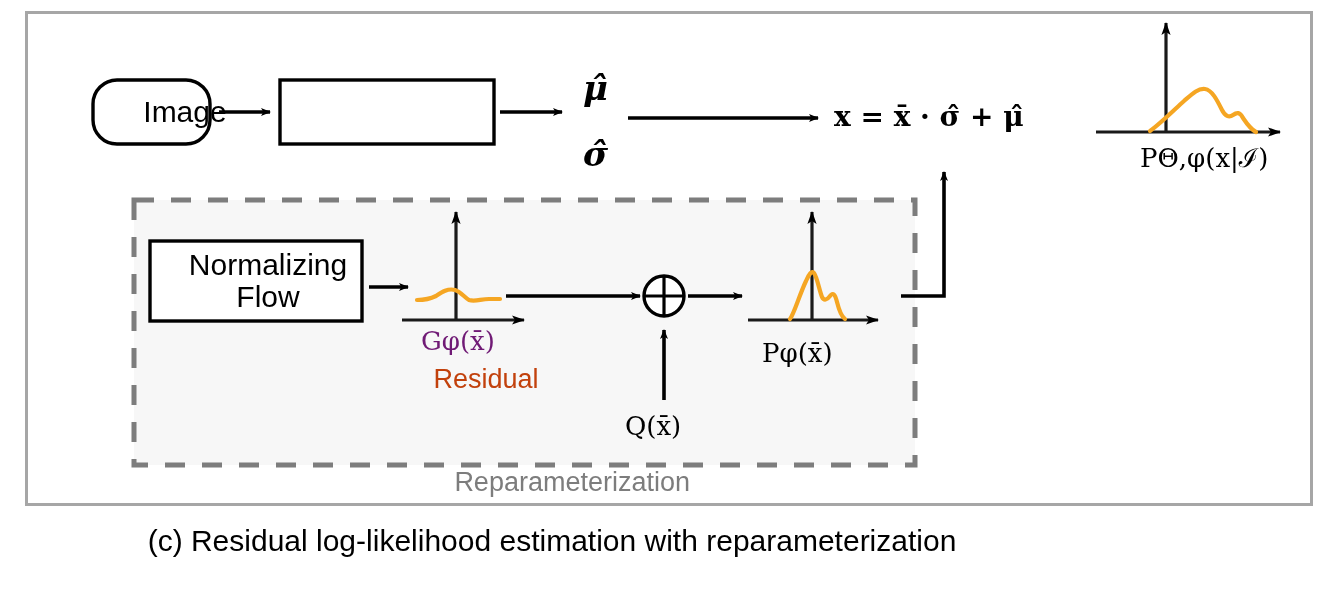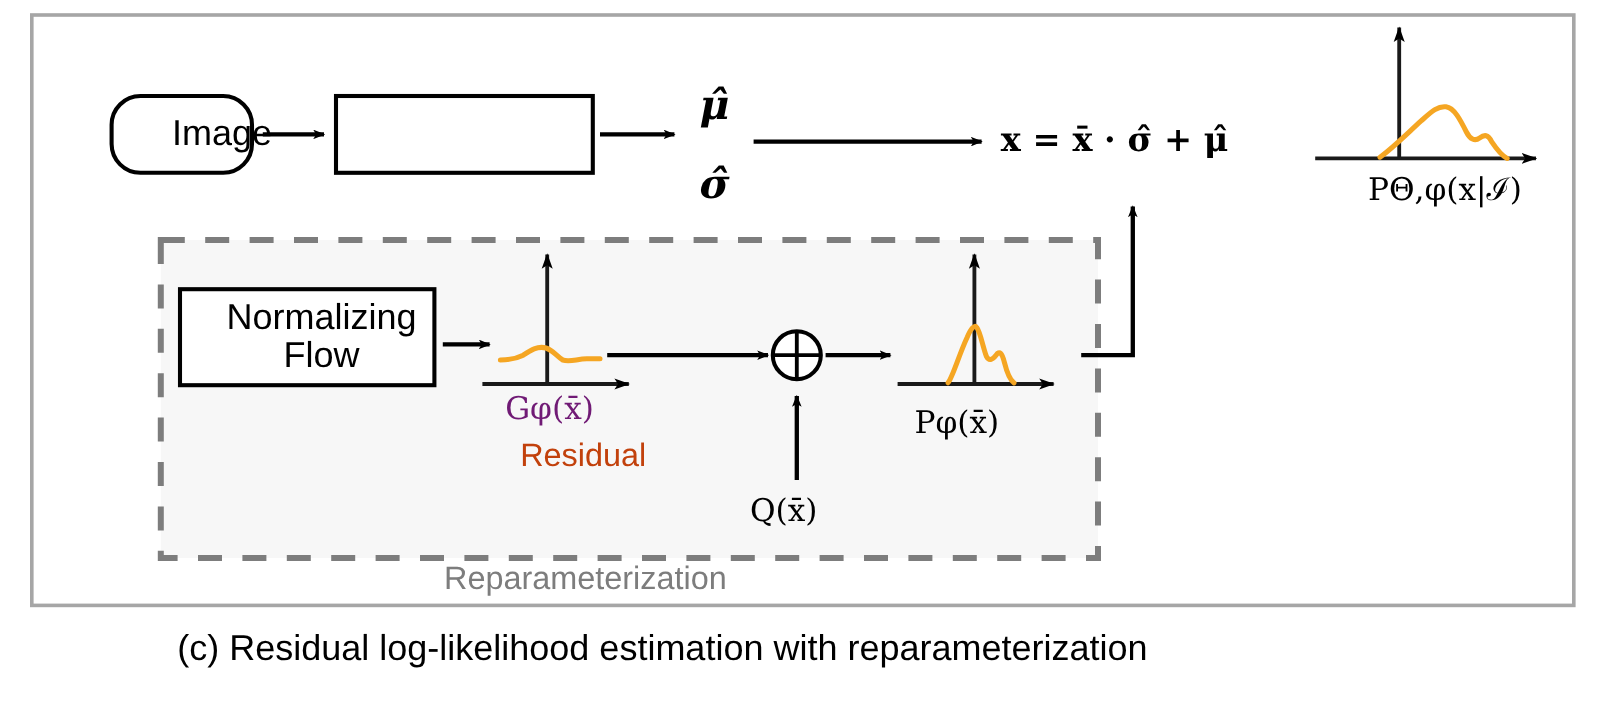--- a/index.html
+++ b/index.html
@@ -103,21 +103,21 @@
     font-family: "Liberation Sans", sans-serif;
     text-align: center;
     white-space: nowrap;
   }
   #residual-text { left: 406px; top: 364px; width: 160px; }
   #loglik-text   { left: 372px; top: 397px; width: 230px; }
   #reparam-text {
     position: absolute;
     left: 370px; top: 467px;
     width: 320px;
-    text-align: left;
+    text-align: right;
     color: #7d7d7d;
     font-size: 27px;
     white-space: nowrap;
   }
   #caption {
     position: absolute;
     left: 0; top: 524px;
     width: 1104px;
     text-align: center;
     color: #000000;

